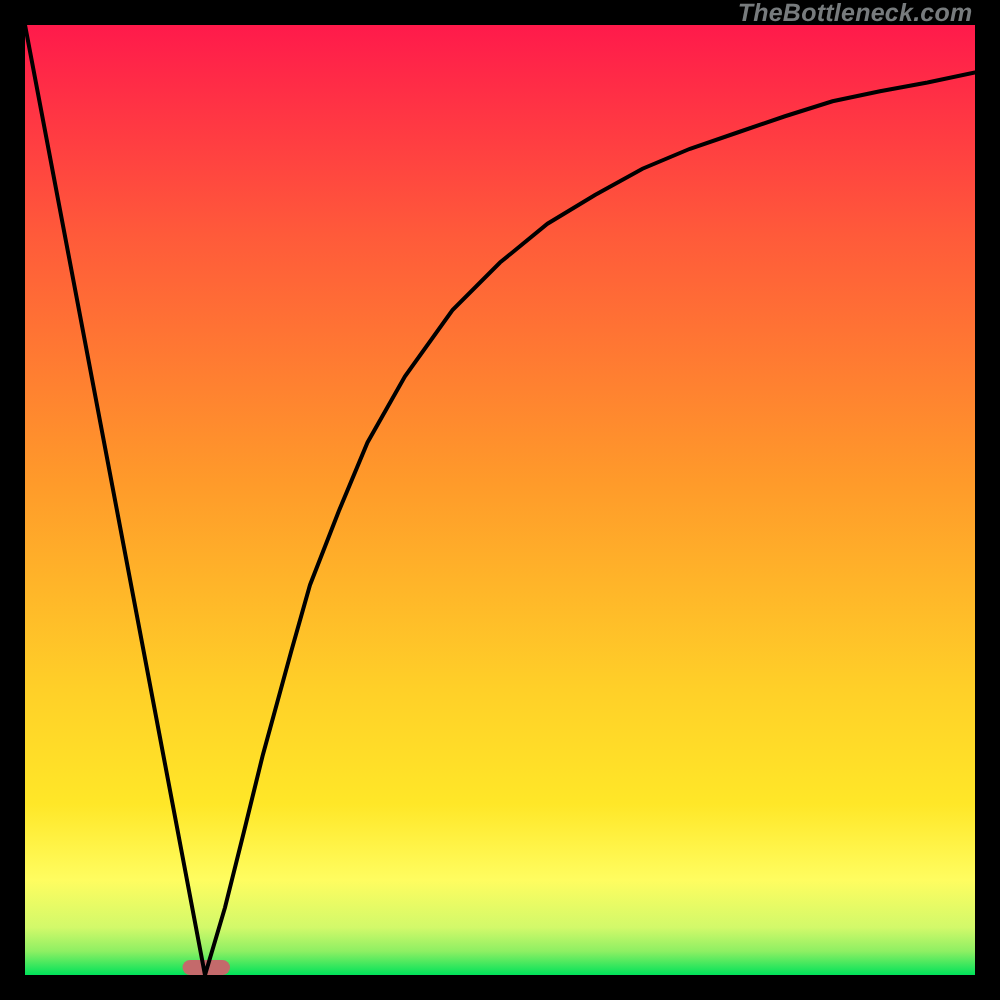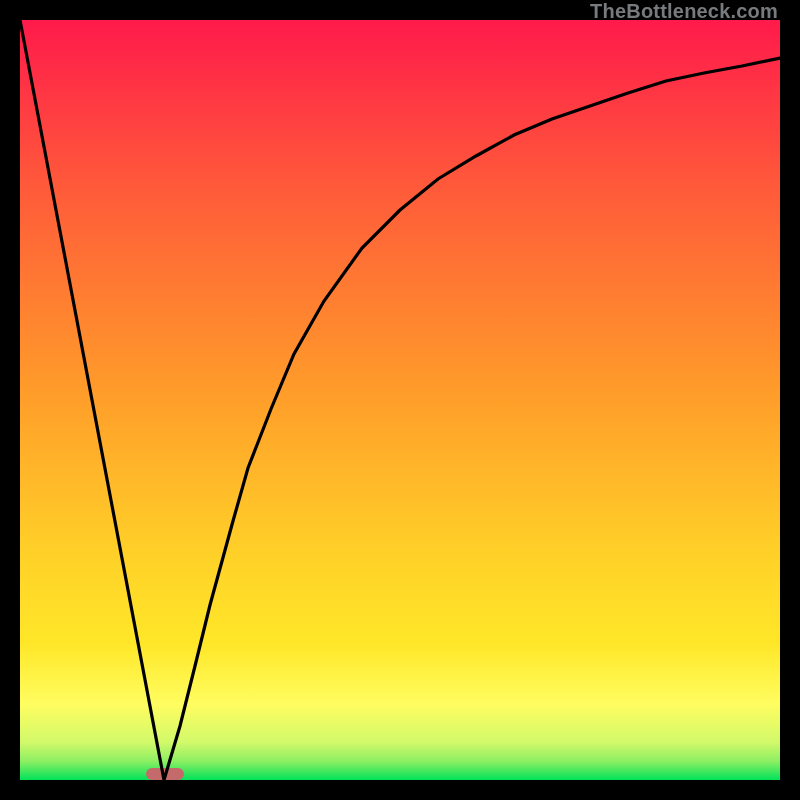--- a/index.html
+++ b/index.html
@@ -30,20 +30,21 @@
   }
   .watermark {
     position: absolute;
     top: 0px;
     right: 22px;
     font-family: Arial, Helvetica, sans-serif;
     font-size: 20px;
     font-weight: 600;
     color: #777b7d;
     letter-spacing: 0.2px;
+    font-style: italic;
   }
 </style>
 </head>
 <body>
 
 <div class="frame">
 
   <div class="plot">
     <svg width="760" height="760" viewBox="0 0 760 760">
       <defs>

